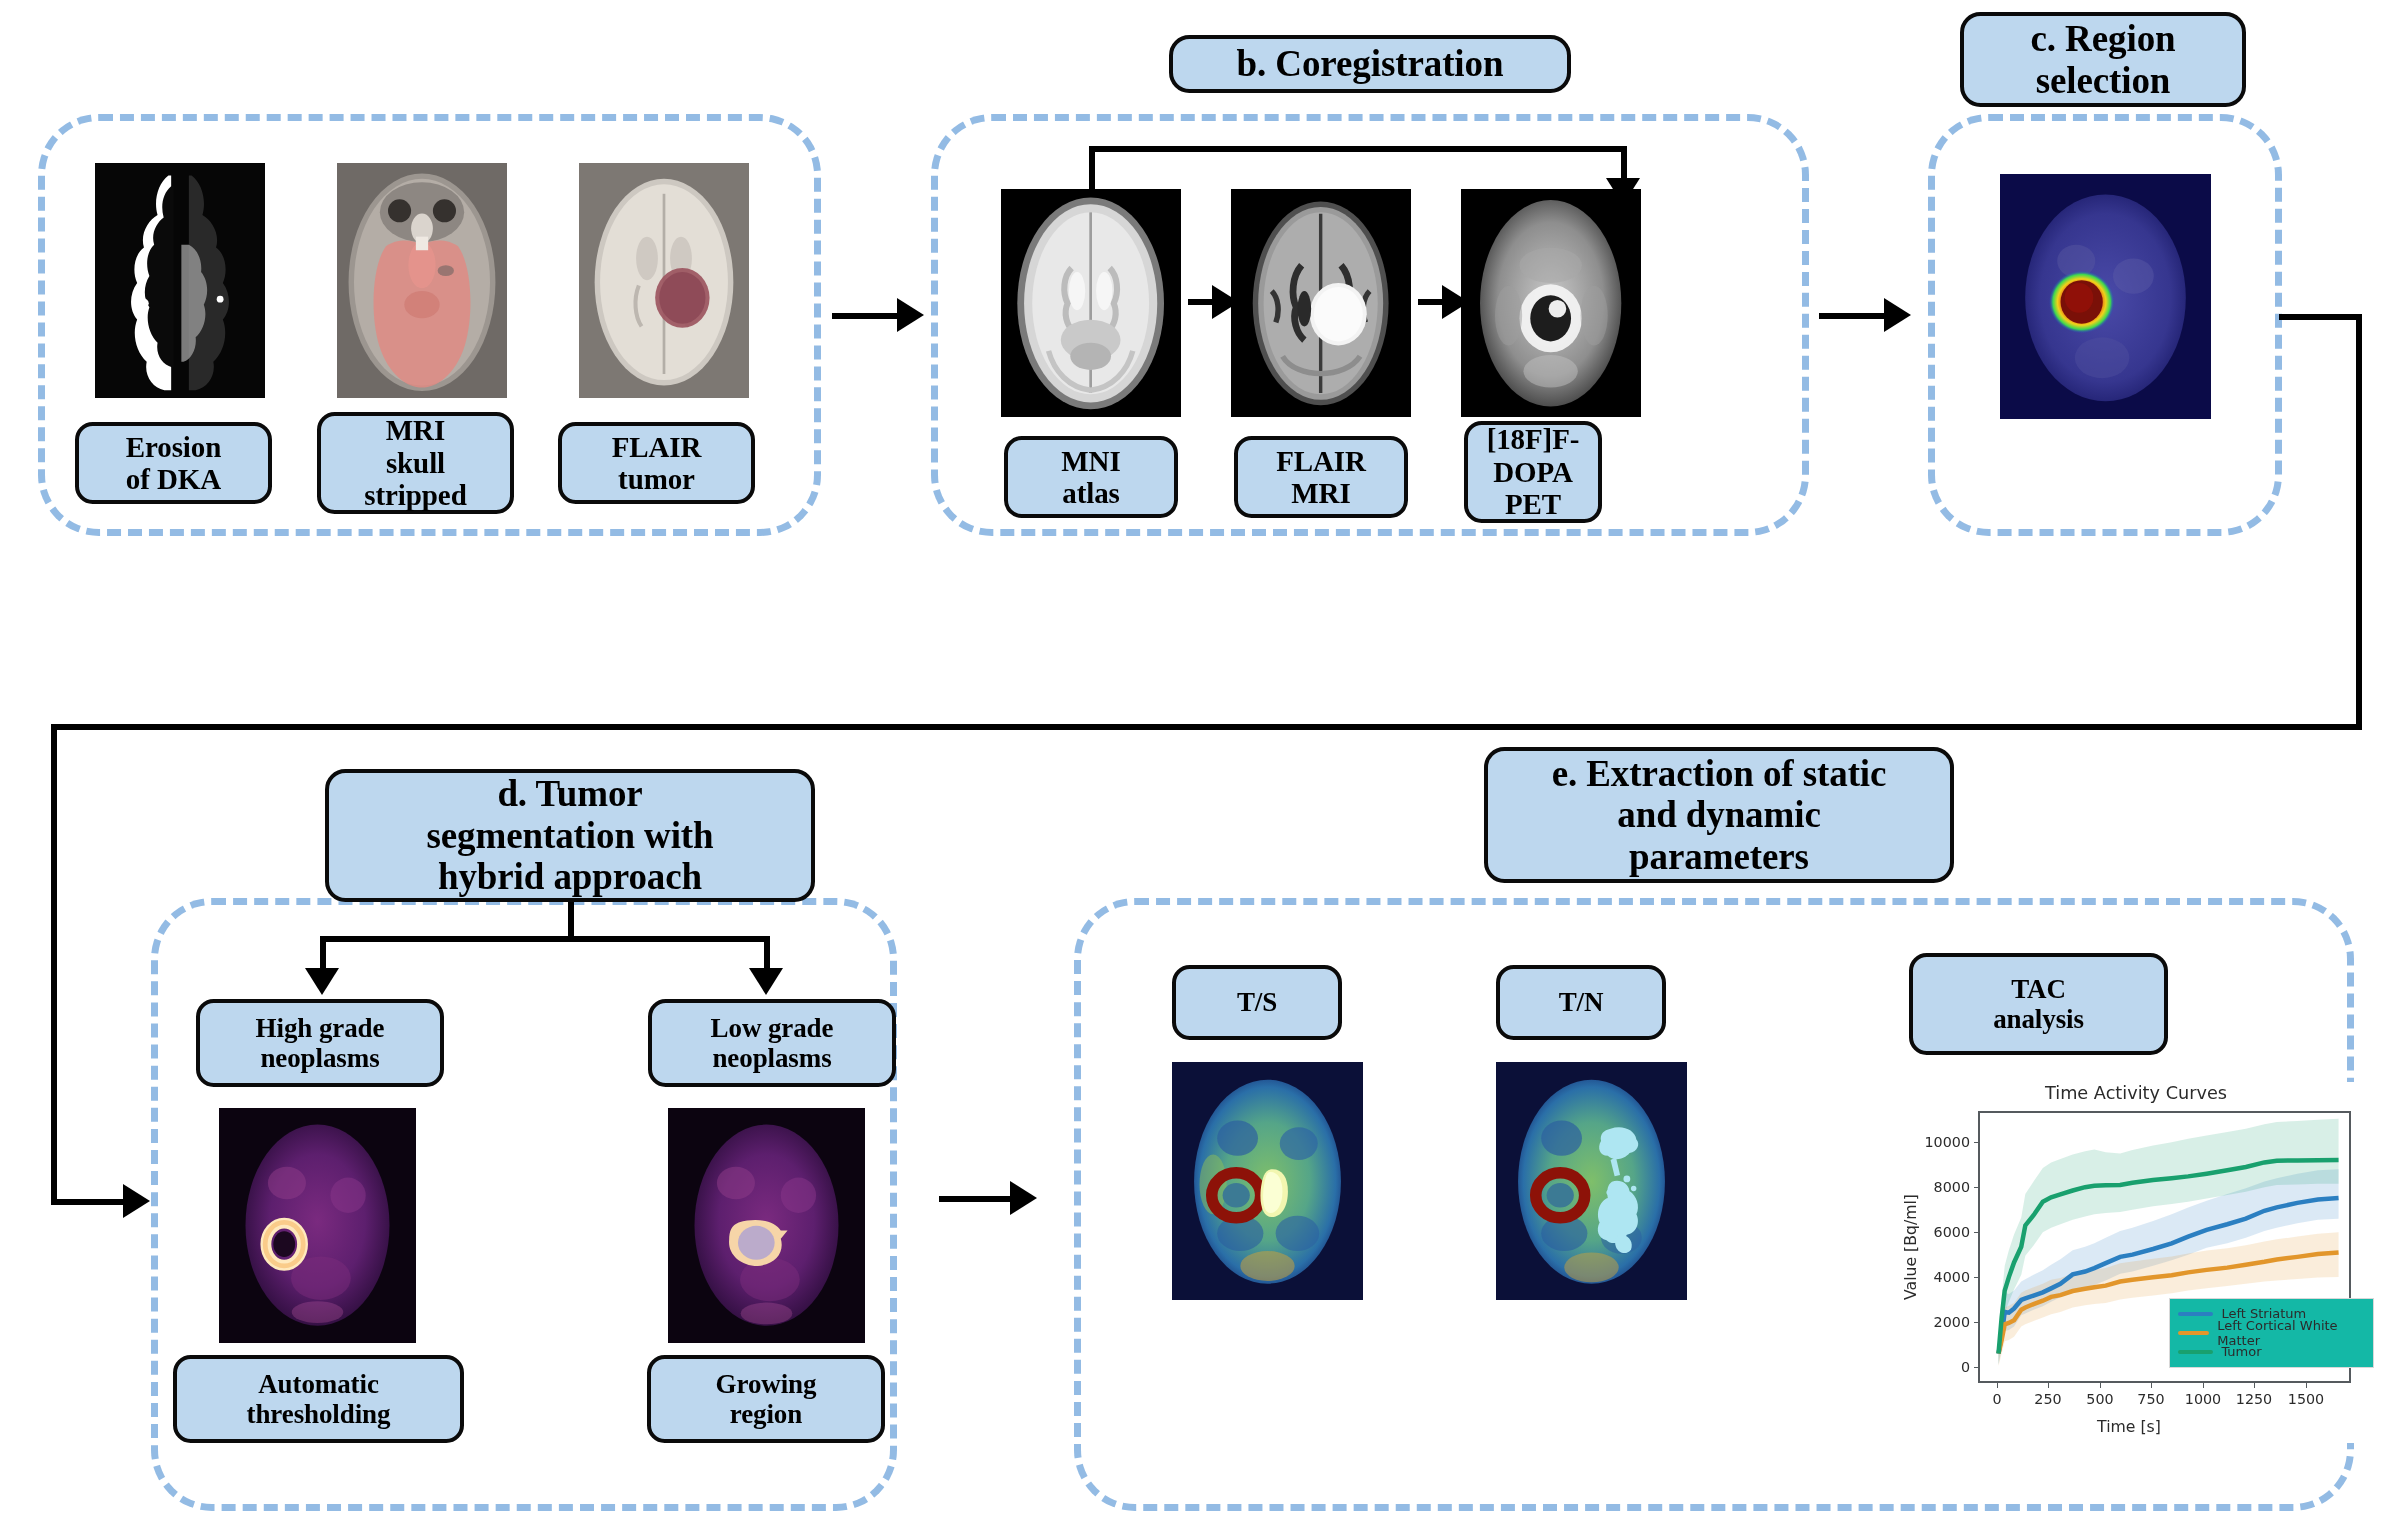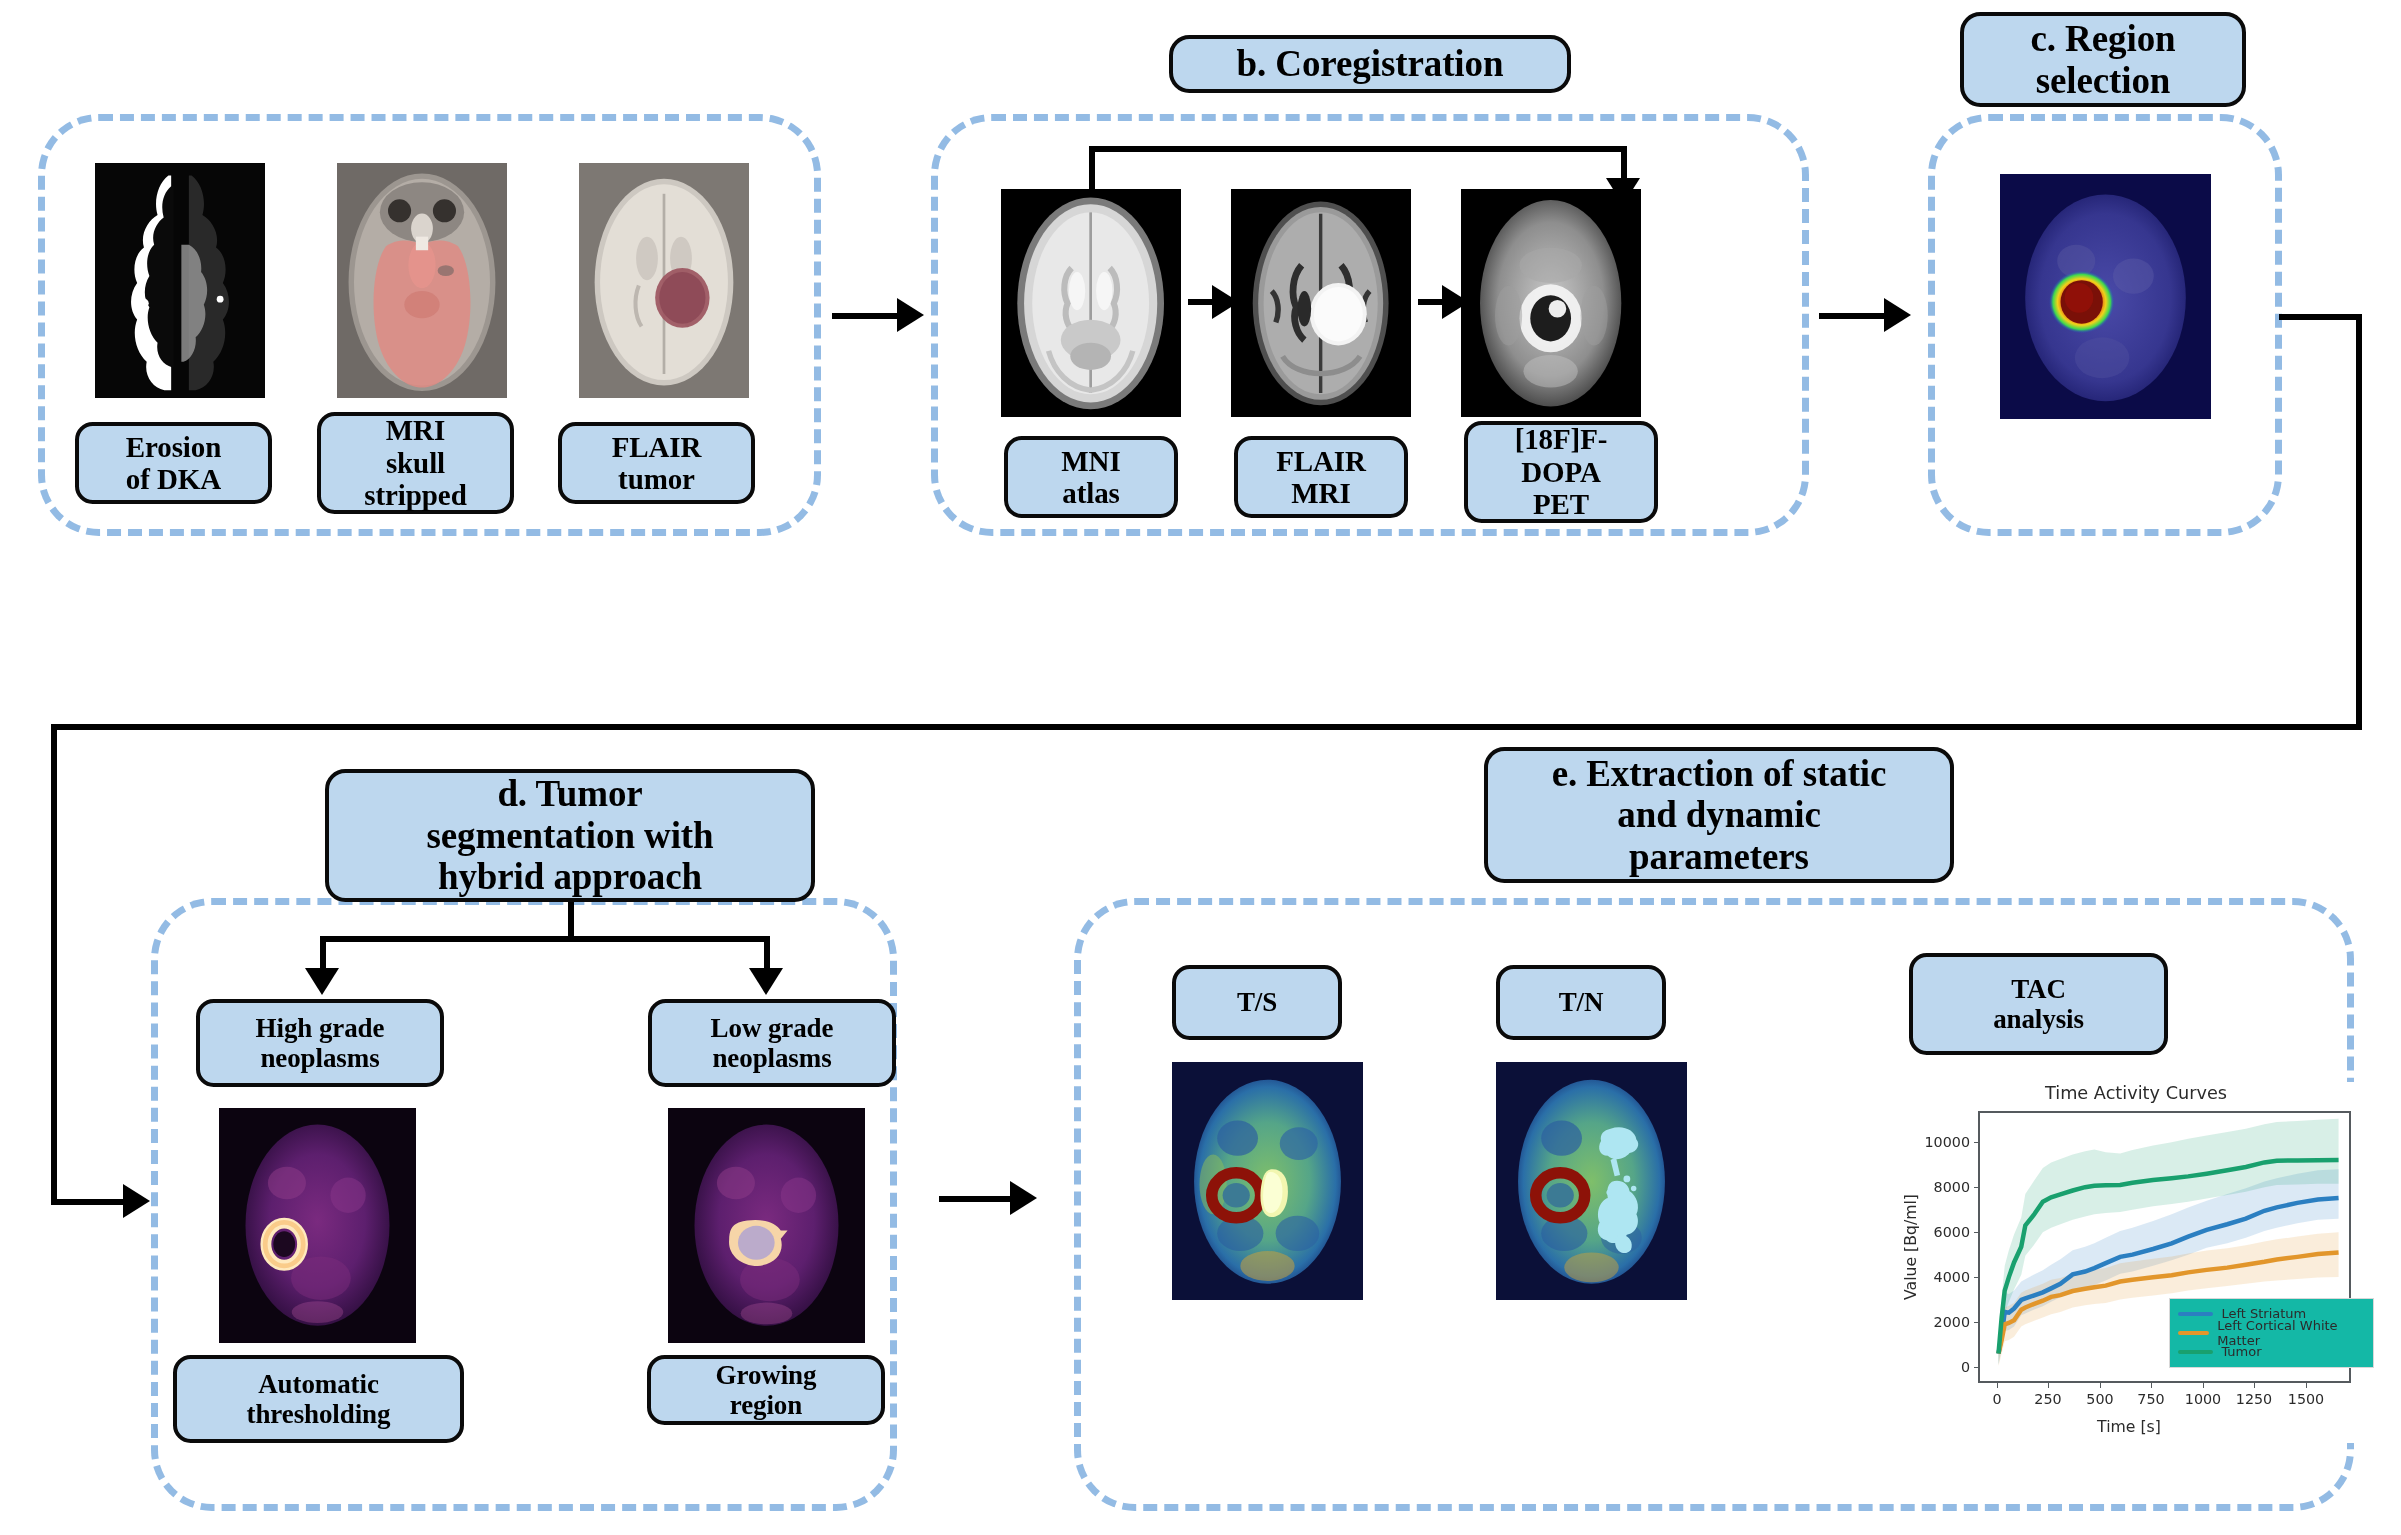--- a/index.html
+++ b/index.html
@@ -230,21 +230,21 @@
   <div class="line hline" style="left:1188px;top:299px;width:27px;"></div>
   <div class="arrow-r" style="left:1212px;top:285px;"></div>
 
   <div class="line hline" style="left:1418px;top:299px;width:27px;"></div>
   <div class="arrow-r" style="left:1442px;top:285px;"></div>
 
   <div class="lbl sub-lbl" style="left:1004px;top:436px;width:174px;height:82px;">MNI
 atlas</div>
   <div class="lbl sub-lbl" style="left:1234px;top:436px;width:174px;height:82px;">FLAIR
 MRI</div>
-  <div class="lbl sub-lbl" style="left:1464px;top:421px;width:194px;height:102px;">[18F]F-
+  <div class="lbl sub-lbl" style="left:1464px;top:421px;width:138px;height:102px;">[18F]F-
 DOPA
 PET</div>
 
   <div class="line hline" style="left:1819px;top:313px;width:68px;"></div>
   <div class="arrow-r" style="left:1884px;top:298px;"></div>
 
   <div class="panel" style="left:1928px;top:114px;width:354px;height:422px;"></div>
 
   <div class="lbl title-lbl" style="left:1960px;top:12.3px;width:286px;height:95px;">c. Region
 selection</div>
@@ -339,21 +339,21 @@
       <ellipse cx="150" cy="252" rx="44" ry="32" fill="#7b2c7c" opacity="0.5"></ellipse>
       <path d="M104 168 C132 160,158 166,166 180 L176 180 L166 192
                C172 212,158 230,132 232 C106 232,88 214,90 194 C90 180,94 172,104 168 Z" fill="#f6d5a8"></path>
       <ellipse cx="130" cy="198" rx="27" ry="25" fill="#b6a8cd" opacity="0.93"></ellipse>
       <ellipse cx="145" cy="302" rx="38" ry="16" fill="#b2529a" opacity="0.35"></ellipse>
     </svg>
   </div>
 
   <div class="lbl small-lbl" style="left:173px;top:1355px;width:291px;height:88px;">Automatic
 thresholding</div>
-  <div class="lbl small-lbl" style="left:647px;top:1355px;width:238px;height:70px;">Growing
+  <div class="lbl small-lbl" style="left:647px;top:1355px;width:238px;height:88px;">Growing
 region</div>
 
   <div class="line hline" style="left:939px;top:1196px;width:74px;"></div>
   <div class="arrow-r" style="left:1010px;top:1181px;"></div>
 
   <div class="panel" style="left:1074px;top:898px;width:1280px;height:613px;"></div>
 
   <div class="lbl title-lbl" style="left:1484px;top:747px;width:470px;height:136px;">e. Extraction of static
 and dynamic
 parameters</div>

